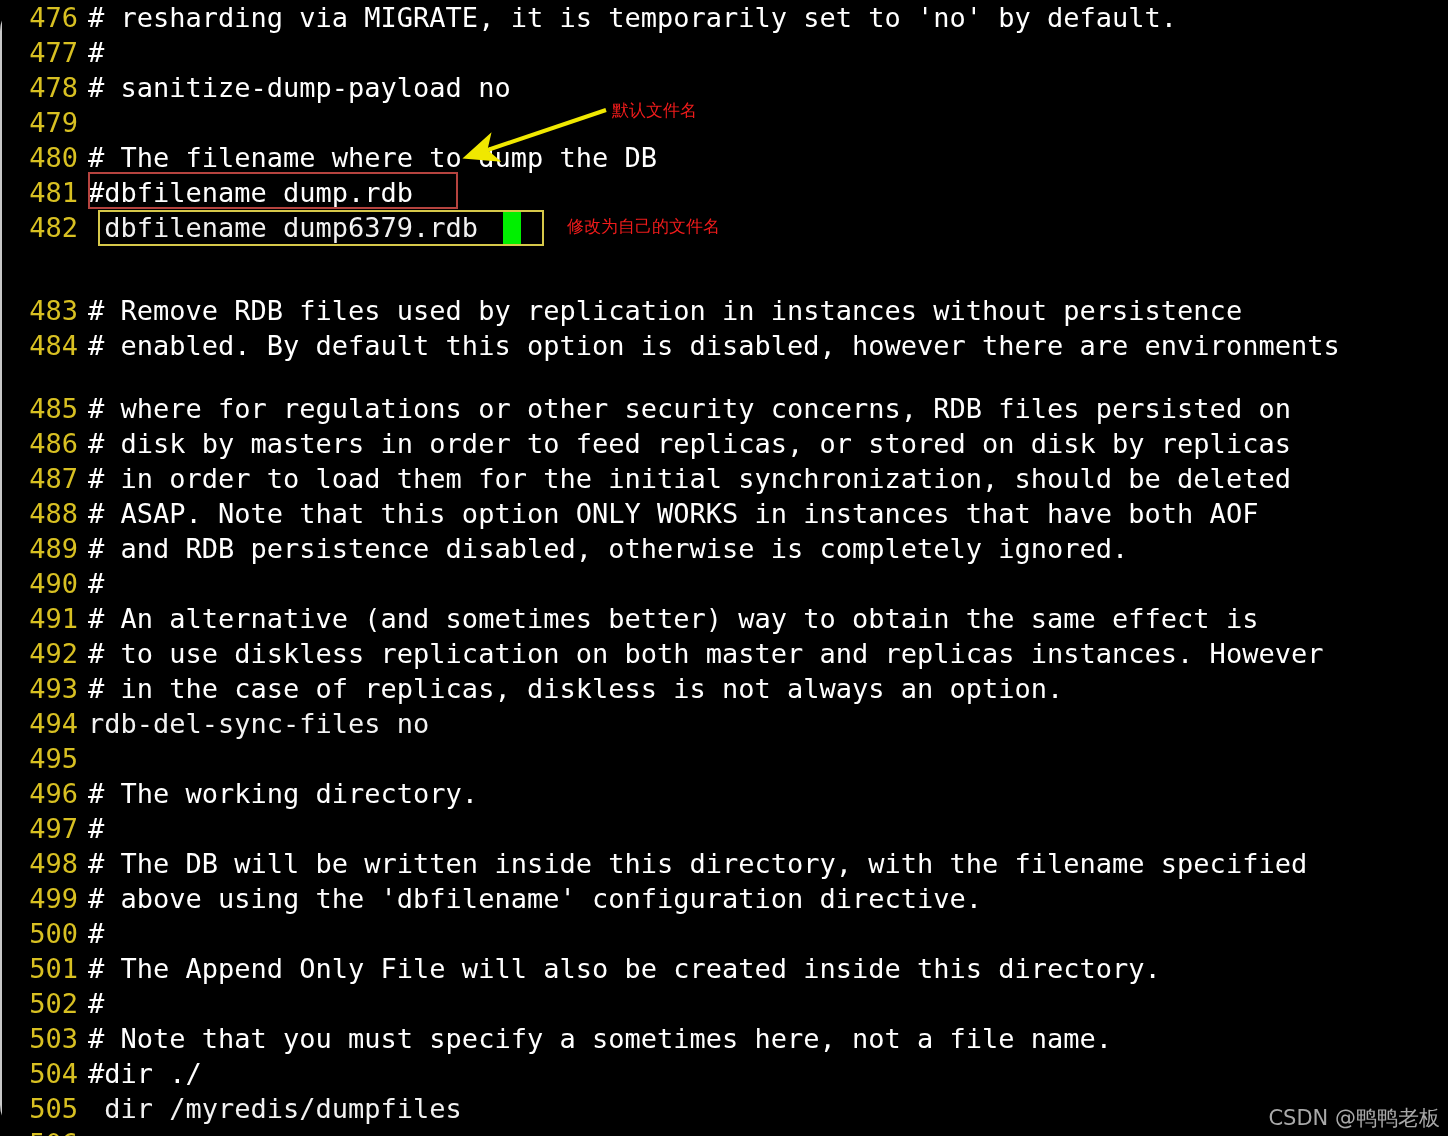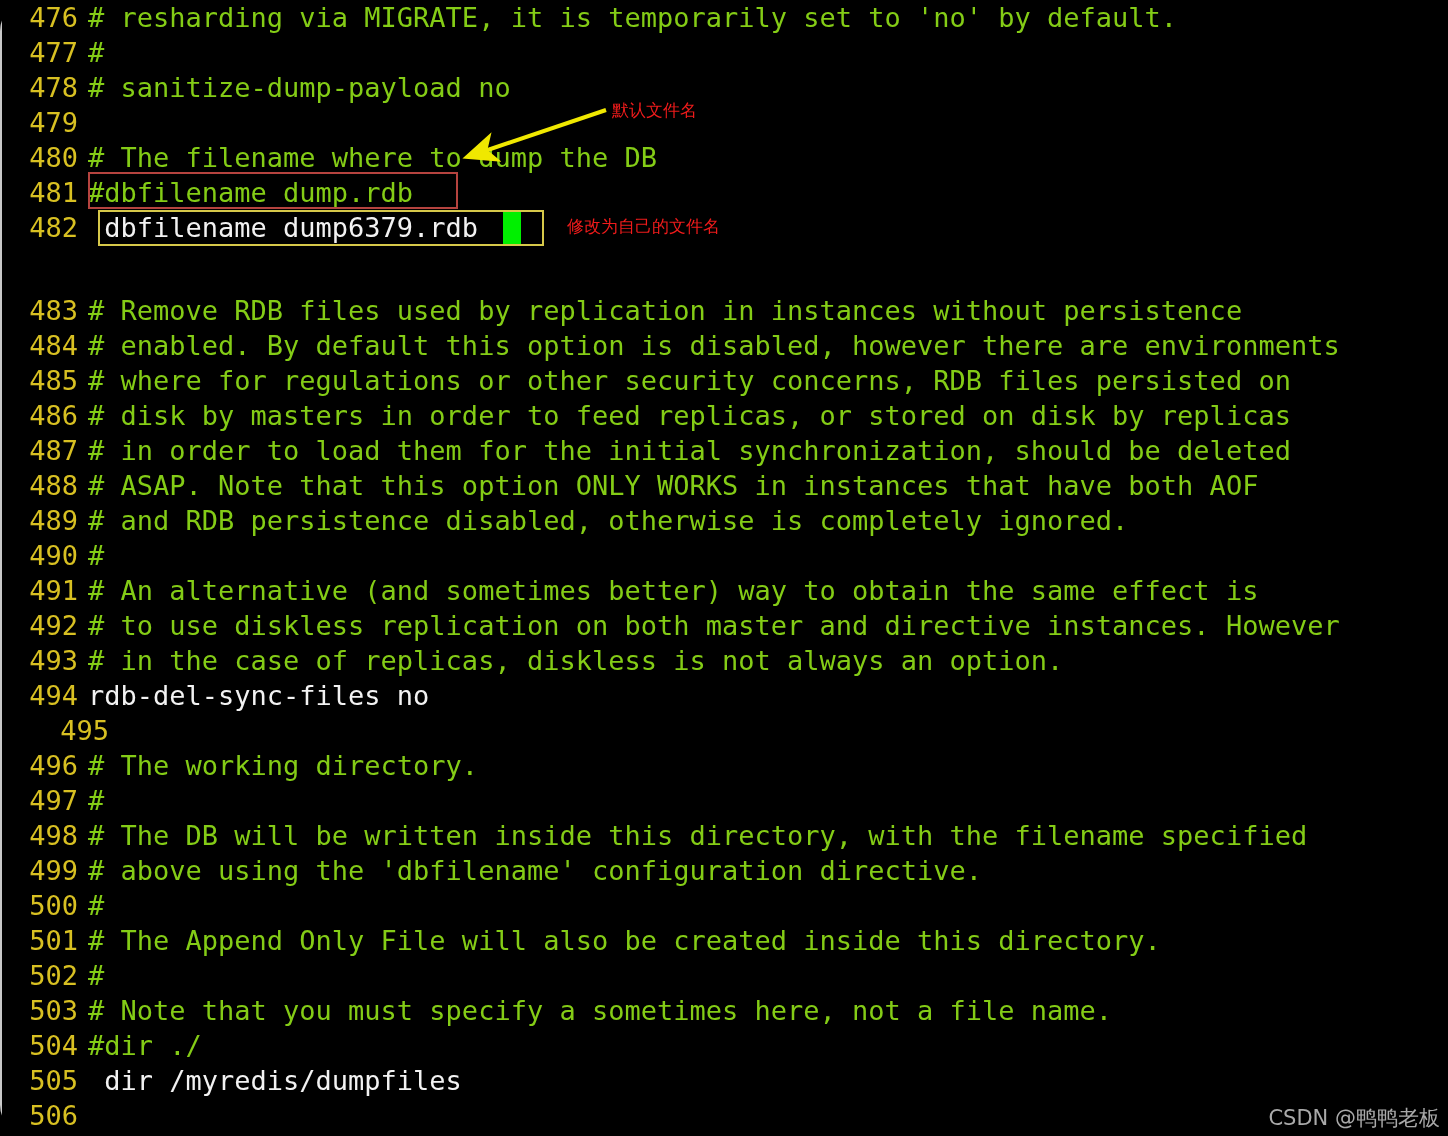--- a/index.html
+++ b/index.html
@@ -63,21 +63,21 @@
 
   .linetext {
     position: absolute;
     left: 88px;
     top: 0;
     white-space: pre;
     font-size: 27px;
     line-height: 35px;
   }
 
-  .c-comment { color: #84cc16; }
+  .c-comment { color: #ffffff; }
   .c-code    { color: #f2f2f2; }
   .c-blank   { color: #2f7fea; }
 
   
   #overlay {
     position: absolute;
     left: 0; top: 0;
     width: 1448px; height: 1136px;
     pointer-events: none;
   }
@@ -133,31 +133,31 @@
   <div id="code-area">
       <div class="code-line" style="height: 35px; line-height: 35px;"><span class="lineno">476</span><span class="linetext c-comment"># resharding via MIGRATE, it is temporarily set to 'no' by default.</span></div>
       <div class="code-line" style="height: 35px; line-height: 35px;"><span class="lineno">477</span><span class="linetext c-comment">#</span></div>
       <div class="code-line" style="height: 35px; line-height: 35px;"><span class="lineno">478</span><span class="linetext c-comment"># sanitize-dump-payload no</span></div>
       <div class="code-line" style="height: 35px; line-height: 35px;"><span class="lineno">479</span><span class="linetext c-blank"></span></div>
       <div class="code-line" style="height: 35px; line-height: 35px;"><span class="lineno">480</span><span class="linetext c-comment"># The filename where to dump the DB</span></div>
       <div class="code-line" style="height: 35px; line-height: 35px;"><span class="lineno">481</span><span class="linetext c-comment">#dbfilename dump.rdb</span></div>
       <div class="code-line" style="height: 35px; line-height: 35px;"><span class="lineno">482</span><span class="linetext c-code"> dbfilename dump6379.rdb</span></div>
       <div class="code-line" style="height: 35px; line-height: 35px; margin-top: 48px;"><span class="lineno">483</span><span class="linetext c-comment"># Remove RDB files used by replication in instances without persistence</span></div>
       <div class="code-line" style="height: 35px; line-height: 35px;"><span class="lineno">484</span><span class="linetext c-comment"># enabled. By default this option is disabled, however there are environments</span></div>
-      <div class="code-line" style="height: 35px; line-height: 35px;"><span class="lineno">485</span><span class="linetext c-comment"># where for regulations or other security concerns, RDB files persisted on</span></div>
+      <div class="code-line" style="height: 35px; line-height: 35px; margin-top: 28px;"><span class="lineno">485</span><span class="linetext c-comment"># where for regulations or other security concerns, RDB files persisted on</span></div>
       <div class="code-line" style="height: 35px; line-height: 35px;"><span class="lineno">486</span><span class="linetext c-comment"># disk by masters in order to feed replicas, or stored on disk by replicas</span></div>
       <div class="code-line" style="height: 35px; line-height: 35px;"><span class="lineno">487</span><span class="linetext c-comment"># in order to load them for the initial synchronization, should be deleted</span></div>
       <div class="code-line" style="height: 35px; line-height: 35px;"><span class="lineno">488</span><span class="linetext c-comment"># ASAP. Note that this option ONLY WORKS in instances that have both AOF</span></div>
       <div class="code-line" style="height: 35px; line-height: 35px;"><span class="lineno">489</span><span class="linetext c-comment"># and RDB persistence disabled, otherwise is completely ignored.</span></div>
       <div class="code-line" style="height: 35px; line-height: 35px; padding-left: 6px;"><span class="lineno">490</span><span class="linetext c-comment">#</span></div>
       <div class="code-line" style="height: 35px; line-height: 35px;"><span class="lineno">491</span><span class="linetext c-comment"># An alternative (and sometimes better) way to obtain the same effect is</span></div>
-      <div class="code-line" style="height: 35px; line-height: 35px;"><span class="lineno">492</span><span class="linetext c-comment"># to use diskless replication on both master and directive instances. However</span></div>
+      <div class="code-line" style="height: 35px; line-height: 35px;"><span class="lineno">492</span><span class="linetext c-comment"># to use diskless replication on both master and replicas instances. However</span></div>
       <div class="code-line" style="height: 35px; line-height: 35px;"><span class="lineno">493</span><span class="linetext c-comment"># in the case of replicas, diskless is not always an option.</span></div>
       <div class="code-line" style="height: 35px; line-height: 35px;"><span class="lineno">494</span><span class="linetext c-code">rdb-del-sync-files no</span></div>
-      <div class="code-line" style="height: 35px; line-height: 35px; margin-left: 31px;"><span class="lineno">495</span><span class="linetext c-blank"></span></div>
+      <div class="code-line" style="height: 35px; line-height: 35px;"><span class="lineno">495</span><span class="linetext c-blank"></span></div>
       <div class="code-line" style="height: 35px; line-height: 35px;"><span class="lineno">496</span><span class="linetext c-comment"># The working directory.</span></div>
       <div class="code-line" style="height: 35px; line-height: 35px;"><span class="lineno">497</span><span class="linetext c-comment">#</span></div>
       <div class="code-line" style="height: 35px; line-height: 35px;"><span class="lineno">498</span><span class="linetext c-comment"># The DB will be written inside this directory, with the filename specified</span></div>
       <div class="code-line" style="height: 35px; line-height: 35px;"><span class="lineno">499</span><span class="linetext c-comment"># above using the 'dbfilename' configuration directive.</span></div>
       <div class="code-line" style="height: 35px; line-height: 35px;"><span class="lineno">500</span><span class="linetext c-comment">#</span></div>
       <div class="code-line" style="height: 35px; line-height: 35px;"><span class="lineno">501</span><span class="linetext c-comment"># The Append Only File will also be created inside this directory.</span></div>
       <div class="code-line" style="height: 35px; line-height: 35px;"><span class="lineno">502</span><span class="linetext c-comment">#</span></div>
       <div class="code-line" style="height: 35px; line-height: 35px;"><span class="lineno">503</span><span class="linetext c-comment"># Note that you must specify a sometimes here, not a file name.</span></div>
       <div class="code-line" style="height: 35px; line-height: 35px;"><span class="lineno">504</span><span class="linetext c-comment">#dir ./</span></div>
       <div class="code-line" style="height: 35px; line-height: 35px;"><span class="lineno">505</span><span class="linetext c-code"> dir /myredis/dumpfiles</span></div>

